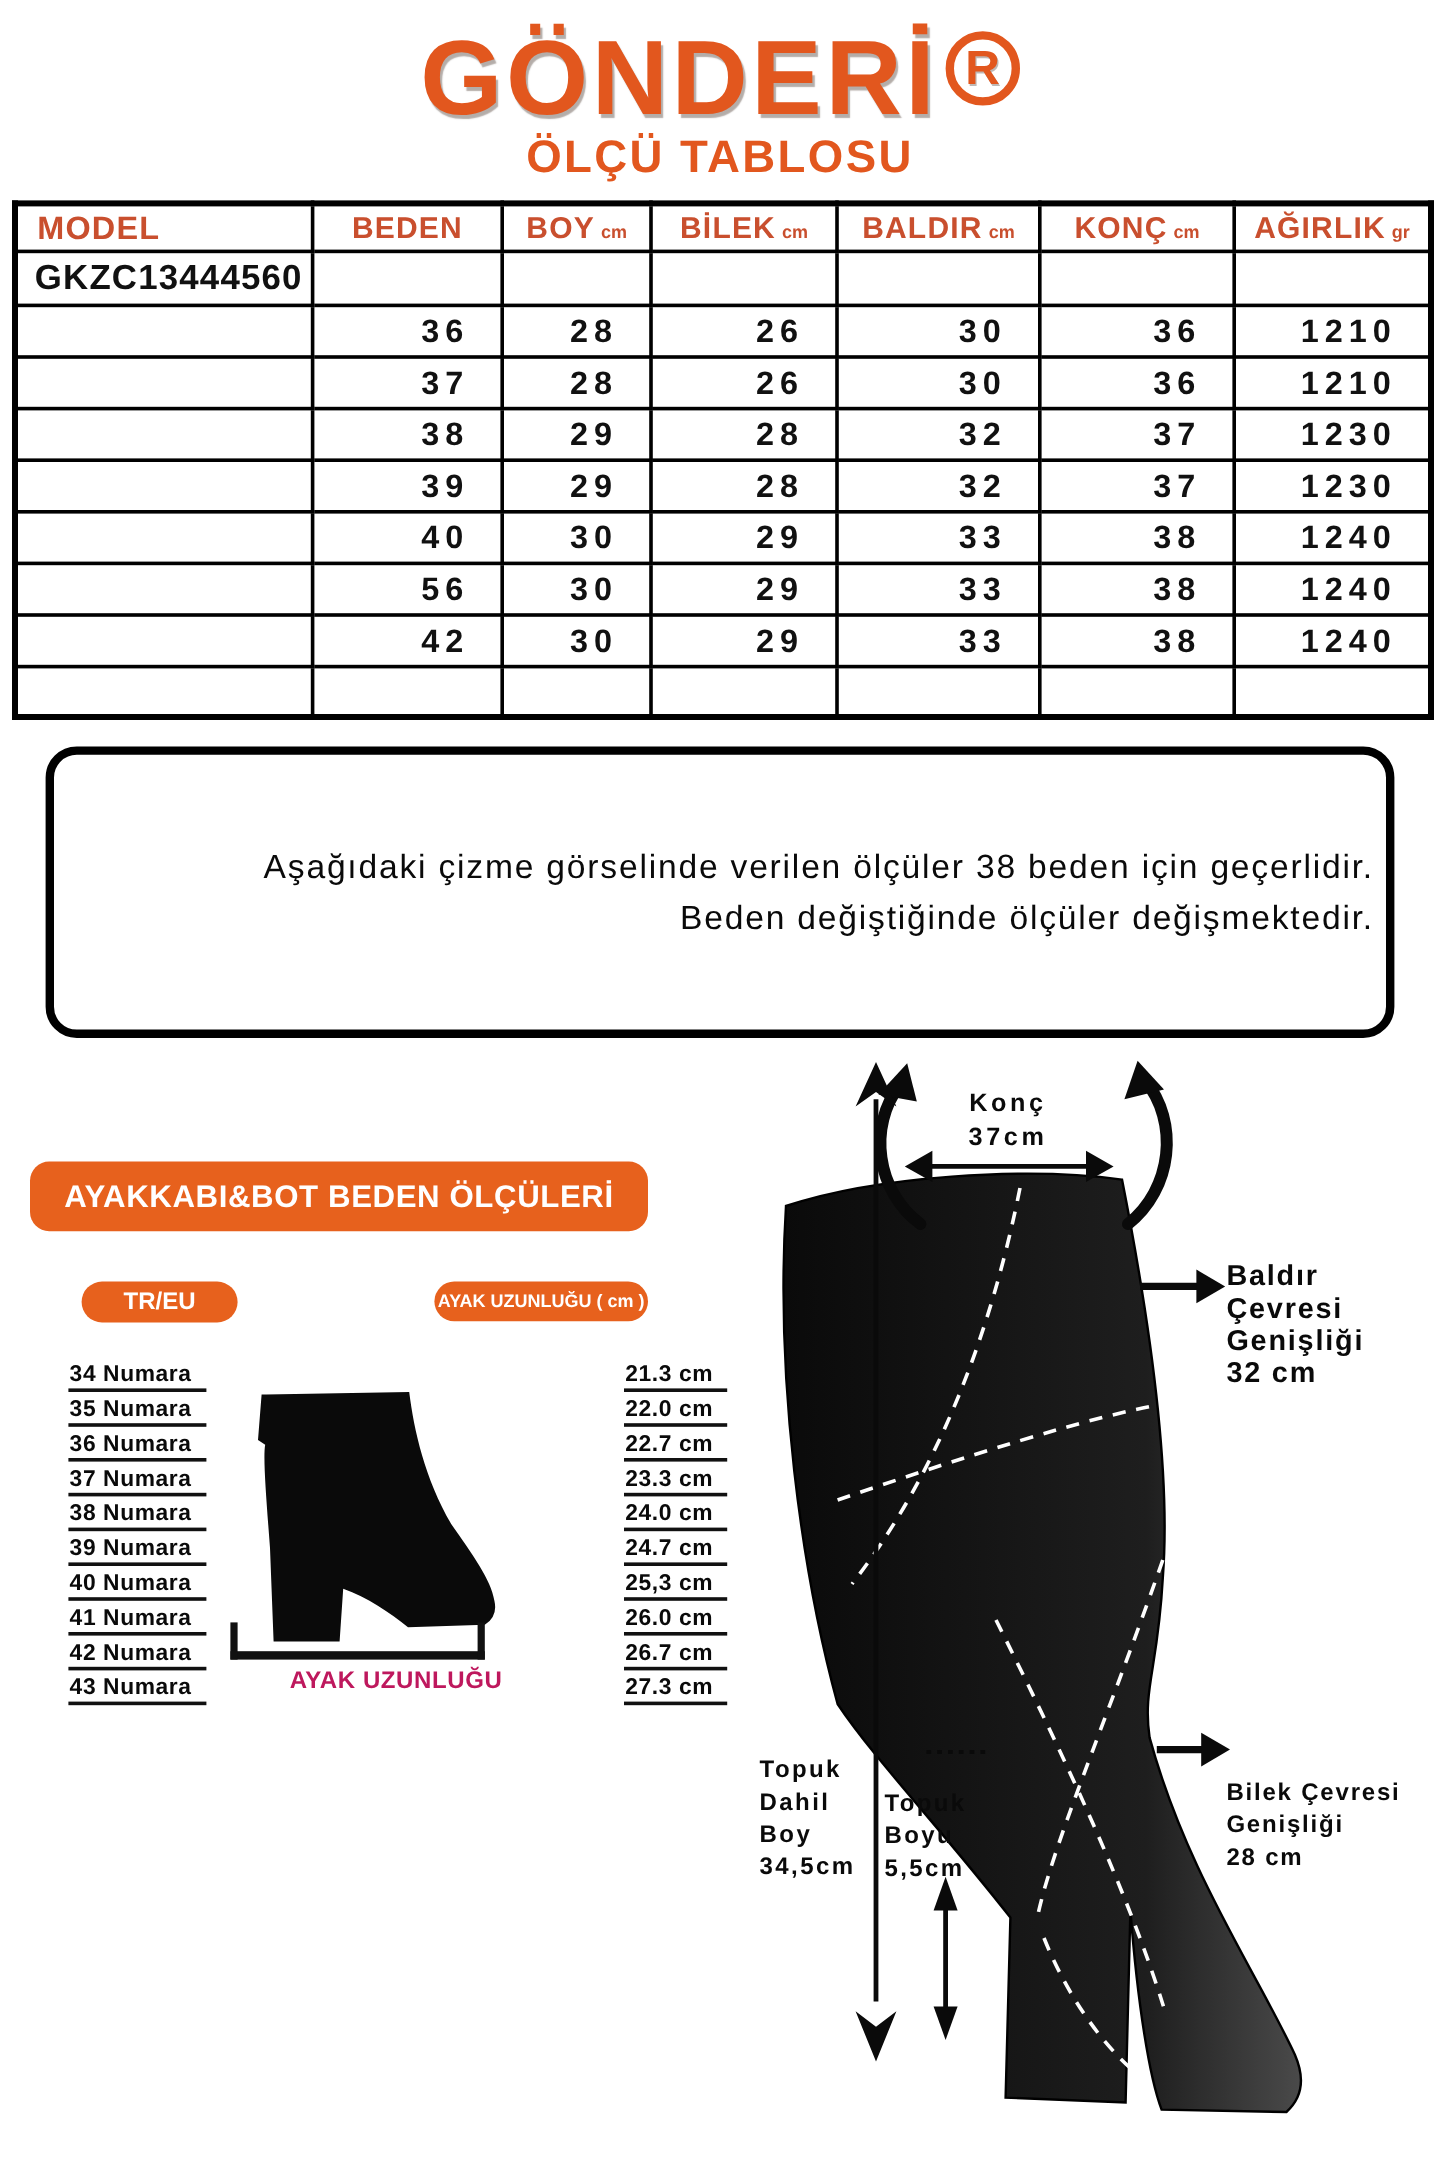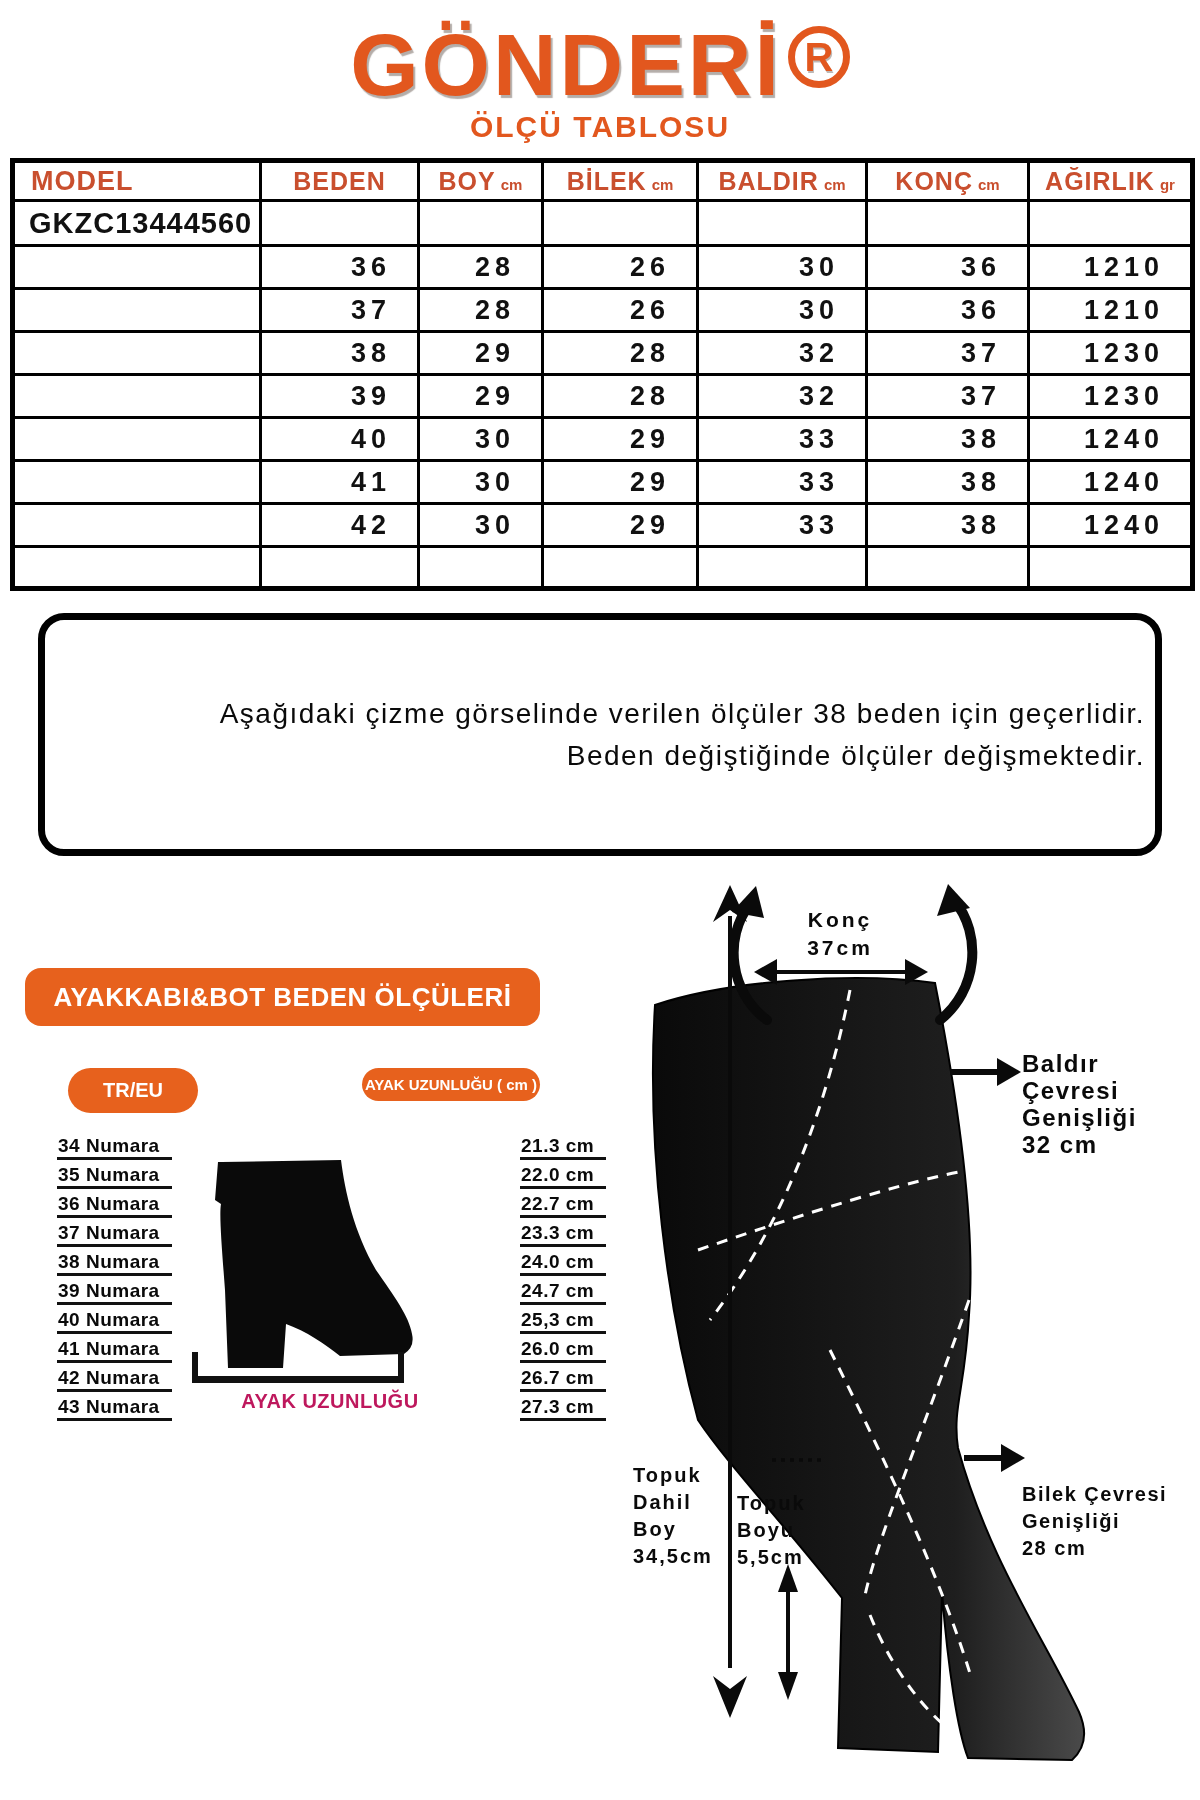--- a/index.html
+++ b/index.html
@@ -14,21 +14,21 @@
   .logo-text {
     font-size:88px; font-weight:bold; letter-spacing:3px; color:#E2571E;
     line-height:86px; text-shadow:2px 3px 1px rgba(40,20,10,0.35);
   }
   .reg-circle {
     width:62px; height:62px; border:7px solid #E2571E; border-radius:50%;
     display:flex; align-items:center; justify-content:center; margin:4px 0 0 6px;
     color:#E2571E; font-size:40px; font-weight:bold; text-shadow:1px 2px 0 rgba(40,20,10,0.3);
   }
   .subtitle {
-    text-align:center; color:#E2571E; font-size:30px; font-weight:bold;
+    text-align:center; color:#E2571E; font-size:38px; font-weight:bold;
     letter-spacing:2px; margin-top:2px;
   }
   
   table.size-table {
     margin:14px 10px 0 10px; width:1180px; border-collapse:collapse;
     table-layout:fixed; border:5px solid #000;
   }
   .size-table td, .size-table th { border:3px solid #000; overflow:hidden; }
   .size-table th {
     color:#C94F2E; font-size:25px; font-weight:bold; letter-spacing:1px;
@@ -60,21 +60,21 @@
   .abs { position:absolute; }
   .banner {
     left:25px; top:968px; width:515px; height:58px; background:#E7611D;
     border-radius:16px; display:flex; align-items:center; justify-content:center;
     color:#fff; font-size:26px; font-weight:bold; letter-spacing:0.5px;
   }
   .pill {
     background:#E7611D; border-radius:23px; color:#fff; font-weight:bold;
     display:flex; align-items:center; justify-content:center;
   }
-  .pill-tr { left:68px; top:1068px; width:130px; height:45px; font-size:20px; }
+  .pill-tr { left:68px; top:1068px; width:130px; height:34px; font-size:20px; }
   .pill-foot { left:362px; top:1068px; width:178px; height:33px; font-size:15px; }
   .size-list { display:flex; flex-direction:column; }
   .list-tr { left:57px; top:1135px; }
   .list-cm { left:520px; top:1135px; }
   .size-item {
     display:inline-block; align-self:flex-start;
     font-size:19px; font-weight:bold; line-height:21px; letter-spacing:0.5px;
     border-bottom:3px solid #111; padding:0 12px 1px 1px; margin-bottom:4px;
     white-space:nowrap; color:#0a0a0a;
   }
@@ -177,21 +177,21 @@
       <td></td>
       <td class="cell-val">40</td>
       <td class="cell-val">30</td>
       <td class="cell-val">29</td>
       <td class="cell-val">33</td>
       <td class="cell-val">38</td>
       <td class="cell-val">1240</td>
     </tr>
     <tr class="row-data">
       <td></td>
-      <td class="cell-val">41</td>
+      <td class="cell-val">56</td>
       <td class="cell-val">30</td>
       <td class="cell-val">29</td>
       <td class="cell-val">33</td>
       <td class="cell-val">38</td>
       <td class="cell-val">1240</td>
     </tr>
     <tr class="row-data">
       <td></td>
       <td class="cell-val">42</td>
       <td class="cell-val">30</td>

